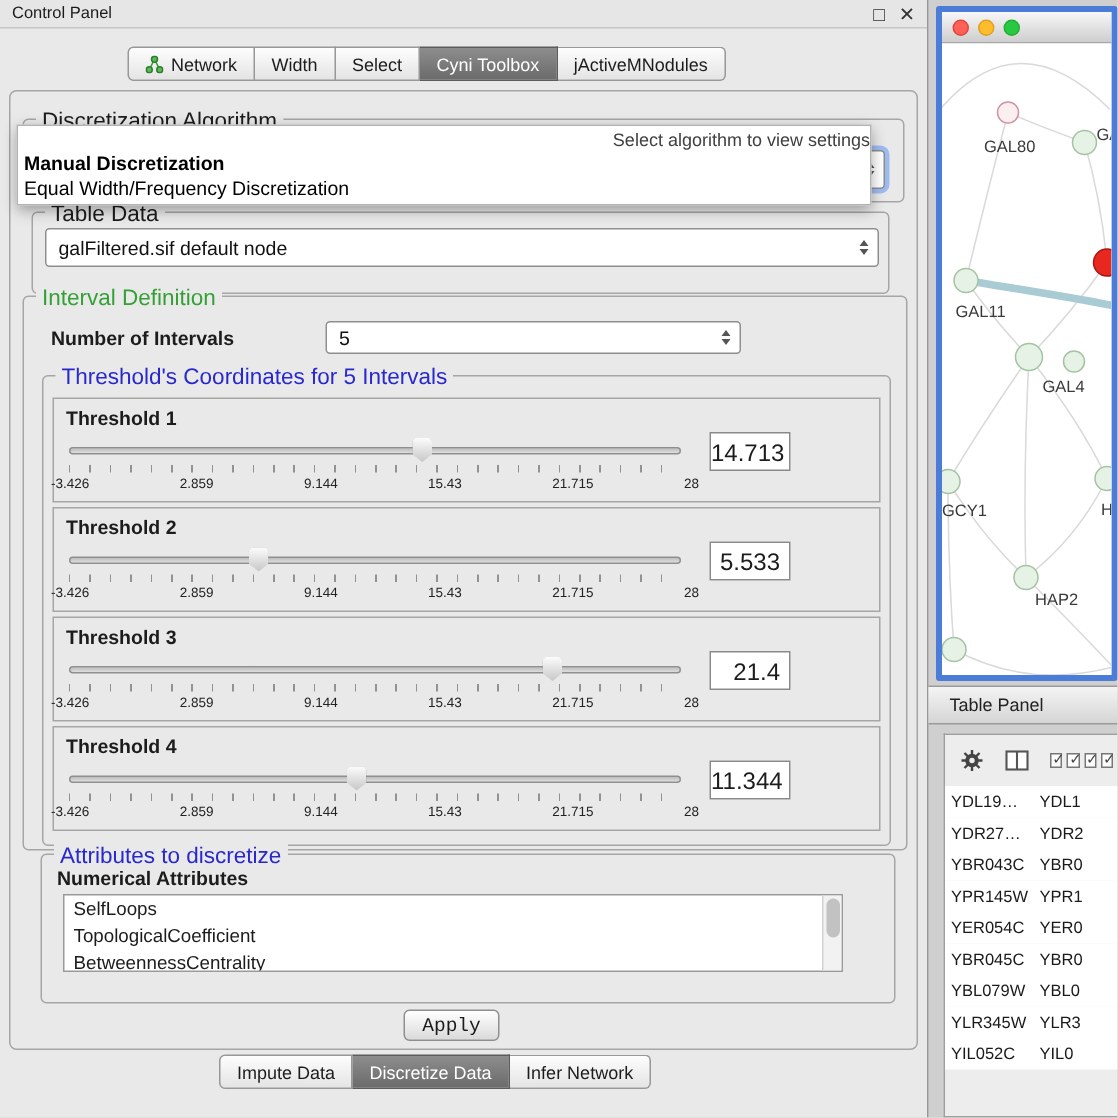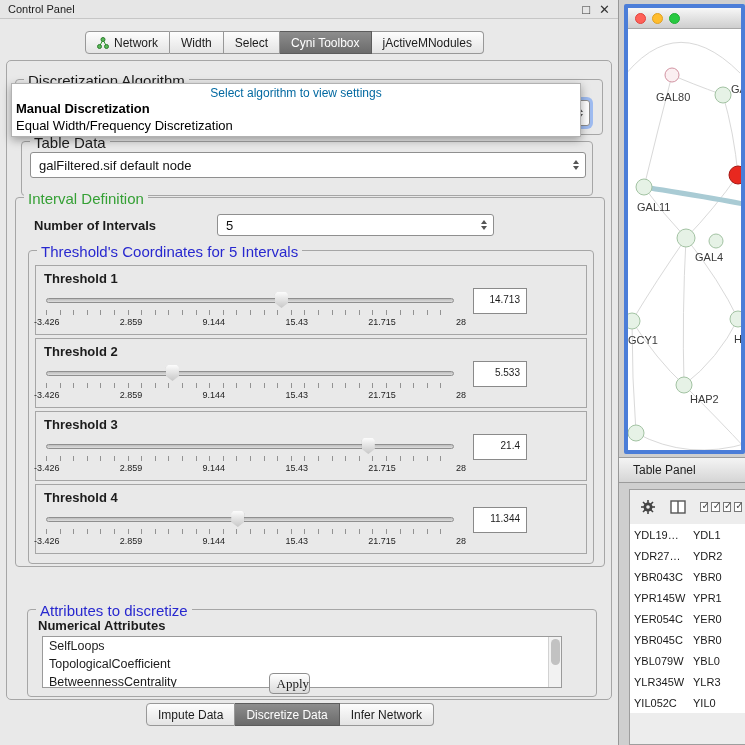--- a/index.html
+++ b/index.html
@@ -22,45 +22,45 @@
   .t-green{color:#35a035}
   .t-blue{color:#2828cf}
   .combo{position:absolute;background:#fff;border:1px solid #8f8f8f;border-radius:3px;display:flex;align-items:center;padding:0 20px 0 8px;font-size:13px;color:#111}
   .combo .arrows{position:absolute;right:6px;top:50%;transform:translateY(-50%);display:flex;flex-direction:column;gap:2px}
   .combo .arrows i{display:block;width:0;height:0;border-left:3.5px solid transparent;border-right:3.5px solid transparent}
   .combo .arrows i.up{border-bottom:4px solid #555}
   .combo .arrows i.down{border-top:4px solid #555}
   .disc-group{left:8px;top:18px;width:588px;height:56px}
   .algo-combo{left:8px;top:20px;width:566px;height:26px;box-shadow:0 0 0 3px rgba(96,150,245,.55)}
   .popup{position:absolute;left:4px;top:22px;width:570px;height:54px;background:#fff;border:1px solid #b2b2b2;box-shadow:0 3px 9px rgba(0,0,0,.35);z-index:40;overflow:hidden}
-  .popup-placeholder{text-align:center;color:#0369a1;font-size:12px;padding-top:2px;height:16px}
+  .popup-placeholder{text-align:right;color:#404040;font-size:12px;padding-top:2px;height:16px}
   .popup-option{font-size:13px;line-height:17px;padding-left:4px;color:#000}
   .popup-option.selected{font-weight:bold}
   .td-group{left:14px;top:80px;width:572px;height:55px}
   .td-combo{left:8px;top:10px;width:556px;height:26px}
   .iv-group{left:8px;top:136px;width:590px;height:370px}
   .ni-label{position:absolute;left:18px;top:20px;font-weight:bold;font-size:13px}
   .ni-combo{left:201px;top:16px;width:277px;height:22px}
   .thr-group{left:12px;top:52px;width:566px;height:314px}
   .thr-boxes{position:absolute;left:6px;top:14px;right:6px}
   .threshold-box{position:relative;height:70px;margin-bottom:3px;border:1px solid #a6a6a6;background:#e9e9e9}
   .th-label{position:absolute;left:8px;top:5px;font-weight:bold;font-size:13px}
   .slider{position:absolute;left:10px;top:24px;width:408px;height:42px}
   .slider-track{position:absolute;left:0;top:8px;width:100%;height:5px;background:linear-gradient(#bdbdbd,#dedede);border:1px solid #8f8f8f;border-radius:3px}
   .slider-thumb{position:absolute;width:13px;height:16px;top:2px;background:linear-gradient(#fcfcfc,#c7c7c7);clip-path:polygon(50% 100%,0 68%,0 16%,16% 0,84% 0,100% 16%,100% 68%);filter:drop-shadow(0 0 1px #777)}
   .slider-ticks{position:absolute;left:0;top:20px;width:100%;height:5px;background:repeating-linear-gradient(90deg,#929292 0 1px,transparent 1px 13.6px)}
   .slider-labels{position:absolute;left:-12px;top:27px;width:432px;display:flex;justify-content:space-between;font-size:9px;color:#222}
-  .th-value{position:absolute;left:437px;top:22px;width:54px;height:26px;background:#fff;border:1px solid #8a8a8a;font-size:10px;text-align:right;padding:5px 6px 0 0}
-  .attr-group{left:20px;top:548px;width:570px;height:88px}
+  .th-value{position:absolute;left:437px;top:22px;width:54px;height:26px;background:#fff;border:1px solid #8a8a8a;font-size:16px;text-align:right;padding:5px 6px 0 0}
+  .attr-group{left:20px;top:508px;width:570px;height:100px}
   .attr-label{position:absolute;left:10px;top:8px;font-weight:bold;font-size:13px}
   .attr-list{position:absolute;left:14px;top:26px;width:520px;height:52px;background:#fff;border:1px solid #9a9a9a;overflow:hidden}
   .attr-item{font-size:12.5px;line-height:18px;padding-left:6px;white-space:nowrap}
   .attr-scrollbar{position:absolute;right:0;top:0;width:13px;height:100%;background:#f2f2f2;border-left:1px solid #d2d2d2}
   .attr-scroll-thumb{position:absolute;left:1.5px;top:2px;width:9px;height:26px;border-radius:5px;background:#c2c2c2}
-  .apply{position:absolute;left:262px;top:612px;width:41px;height:21px;background:linear-gradient(#ffffff,#dadada);border:1px solid #8f8f8f;border-radius:4px;font-size:13px;font-family:Liberation Serif, serif;text-align:right;line-height:19px}
+  .apply{position:absolute;left:262px;top:612px;width:64px;height:21px;background:linear-gradient(#ffffff,#dadada);border:1px solid #8f8f8f;border-radius:4px;font-size:13px;font-family:Liberation Mono, monospace;text-align:center;line-height:19px}
   .bottom-tabbar{position:absolute;left:146px;top:703px;display:flex}
   
   .right-bg{position:absolute;left:619px;top:0;width:126px;height:745px;background:#cfcfcf}
   .network-window{position:absolute;left:624px;top:4px;width:121px;height:450px;border:4px solid #4b7dd8;border-radius:2px;background:#fff;overflow:hidden}
   .mac-titlebar{height:21px;background:linear-gradient(#f7f7f7,#cecece);border-bottom:1px solid #a8a8a8;display:flex;align-items:center;gap:6px;padding-left:7px}
   .dot{width:11px;height:11px;border-radius:50%}
   .dot.red{background:#ff6159;border:1px solid #e0443e}
   .dot.yellow{background:#ffbd2e;border:1px solid #dfa023}
   .dot.green{background:#28c941;border:1px solid #1faf34}
   .net-canvas{position:relative;width:113px;height:421px;background:#fff}

